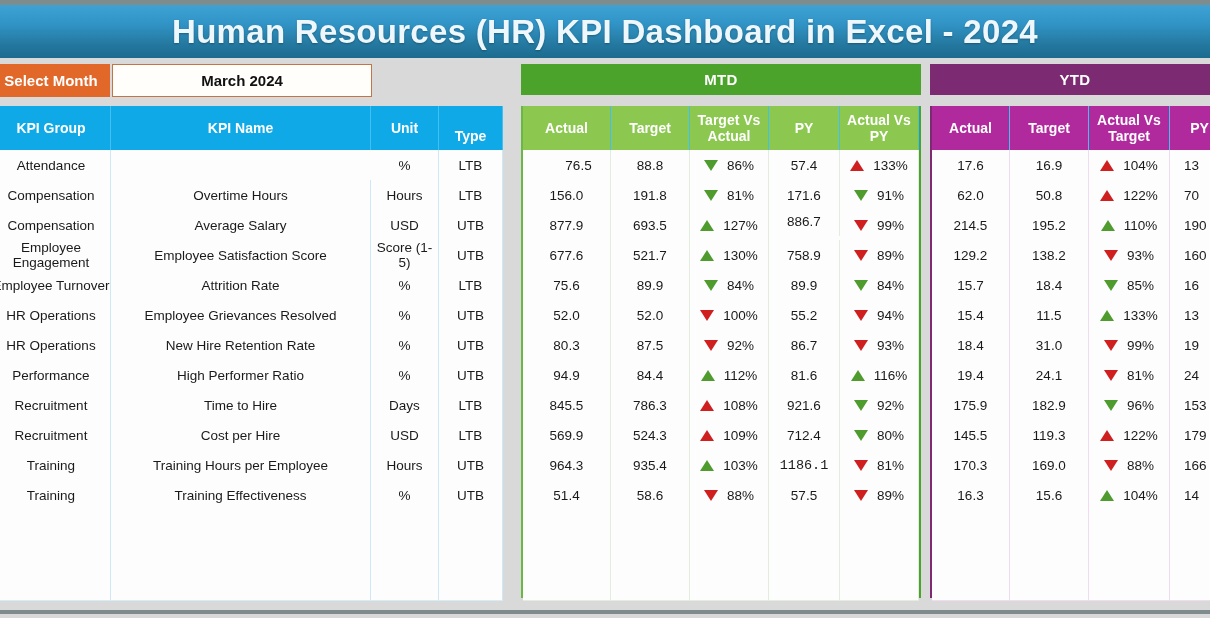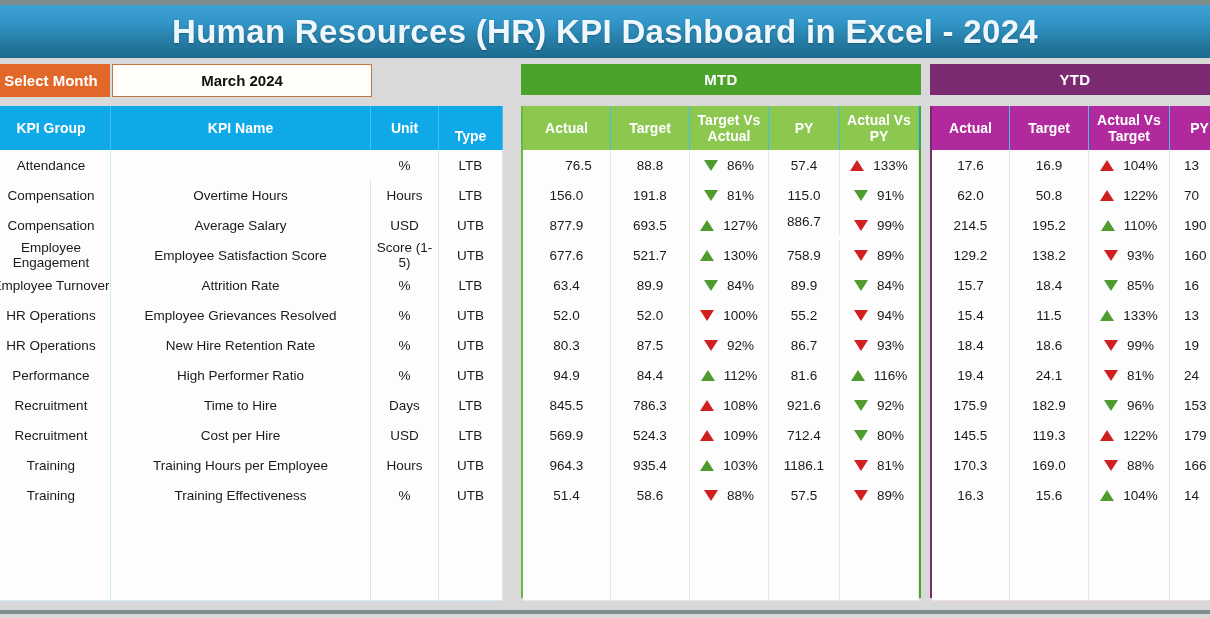--- a/index.html
+++ b/index.html
@@ -213,21 +213,21 @@
         <span class="arrow up" style="color: rgb(207, 31, 31);"></span>
         <span class="pct">133%</span>
       </div>
       <div class="mrowline" style="top: 74px;"></div>
       <div class="cell" style="position: absolute; left: 0px; top: 74px; width: 88px; height: 30px; border-right: 1px solid rgb(227, 237, 221);">156.0</div>
       <div class="cell" style="position: absolute; left: 88px; top: 74px; width: 79px; height: 30px; border-right: 1px solid rgb(227, 237, 221);">191.8</div>
       <div class="cell delta" style="position: absolute; left: 167px; top: 74px; width: 79px; height: 30px; border-right: 1px solid rgb(227, 237, 221);">
         <span class="arrow down" style="color: rgb(79, 155, 46);"></span>
         <span class="pct">81%</span>
       </div>
-      <div class="cell" style="position: absolute; left: 246px; top: 74px; width: 71px; height: 30px; border-right: 1px solid rgb(227, 237, 221);">115.0</div>
+      <div class="cell" style="position: absolute; left: 246px; top: 74px; width: 71px; height: 30px; border-right: 1px solid rgb(227, 237, 221);">171.6</div>
       <div class="cell delta" style="position: absolute; left: 317px; top: 74px; width: 79px; height: 30px; border-right: 1px solid rgb(227, 237, 221);">
         <span class="arrow down" style="color: rgb(79, 155, 46);"></span>
         <span class="pct">91%</span>
       </div>
       <div class="mrowline" style="top: 104px;"></div>
       <div class="cell" style="position: absolute; left: 0px; top: 104px; width: 88px; height: 30px; border-right: 1px solid rgb(227, 237, 221);">877.9</div>
       <div class="cell" style="position: absolute; left: 88px; top: 104px; width: 79px; height: 30px; border-right: 1px solid rgb(227, 237, 221);">693.5</div>
       <div class="cell delta" style="position: absolute; left: 167px; top: 104px; width: 79px; height: 30px; border-right: 1px solid rgb(227, 237, 221);">
         <span class="arrow up" style="color: rgb(79, 155, 46);"></span>
         <span class="pct">127%</span>
@@ -243,21 +243,21 @@
       <div class="cell delta" style="position: absolute; left: 167px; top: 134px; width: 79px; height: 30px; border-right: 1px solid rgb(227, 237, 221);">
         <span class="arrow up" style="color: rgb(79, 155, 46);"></span>
         <span class="pct">130%</span>
       </div>
       <div class="cell" style="position: absolute; left: 246px; top: 134px; width: 71px; height: 30px; border-right: 1px solid rgb(227, 237, 221);">758.9</div>
       <div class="cell delta" style="position: absolute; left: 317px; top: 134px; width: 79px; height: 30px; border-right: 1px solid rgb(227, 237, 221);">
         <span class="arrow down" style="color: rgb(207, 31, 31);"></span>
         <span class="pct">89%</span>
       </div>
       <div class="mrowline" style="top: 164px;"></div>
-      <div class="cell" style="position: absolute; left: 0px; top: 164px; width: 88px; height: 30px; border-right: 1px solid rgb(227, 237, 221);">63.4</div>
+      <div class="cell" style="position: absolute; left: 0px; top: 164px; width: 88px; height: 30px; border-right: 1px solid rgb(227, 237, 221);">75.6</div>
       <div class="cell" style="position: absolute; left: 88px; top: 164px; width: 79px; height: 30px; border-right: 1px solid rgb(227, 237, 221);">89.9</div>
       <div class="cell delta" style="position: absolute; left: 167px; top: 164px; width: 79px; height: 30px; border-right: 1px solid rgb(227, 237, 221);">
         <span class="arrow down" style="color: rgb(79, 155, 46);"></span>
         <span class="pct">84%</span>
       </div>
       <div class="cell" style="position: absolute; left: 246px; top: 164px; width: 71px; height: 30px; border-right: 1px solid rgb(227, 237, 221);">89.9</div>
       <div class="cell delta" style="position: absolute; left: 317px; top: 164px; width: 79px; height: 30px; border-right: 1px solid rgb(227, 237, 221);">
         <span class="arrow down" style="color: rgb(79, 155, 46);"></span>
         <span class="pct">84%</span>
       </div>
@@ -321,21 +321,21 @@
         <span class="arrow down" style="color: rgb(79, 155, 46);"></span>
         <span class="pct">80%</span>
       </div>
       <div class="mrowline" style="top: 344px;"></div>
       <div class="cell" style="position: absolute; left: 0px; top: 344px; width: 88px; height: 30px; border-right: 1px solid rgb(227, 237, 221);">964.3</div>
       <div class="cell" style="position: absolute; left: 88px; top: 344px; width: 79px; height: 30px; border-right: 1px solid rgb(227, 237, 221);">935.4</div>
       <div class="cell delta" style="position: absolute; left: 167px; top: 344px; width: 79px; height: 30px; border-right: 1px solid rgb(227, 237, 221);">
         <span class="arrow up" style="color: rgb(79, 155, 46);"></span>
         <span class="pct">103%</span>
       </div>
-      <div class="cell" style="position: absolute; left: 246px; top: 344px; width: 71px; height: 30px; border-right: 1px solid rgb(227, 237, 221);">1186.1</div>
+      <div class="cell" style="position: absolute; left: 246px; top: 344px; width: 71px; height: 30px; border-right: 1px solid rgb(227, 237, 221); font-family: Liberation Mono, monospace;">1186.1</div>
       <div class="cell delta" style="position: absolute; left: 317px; top: 344px; width: 79px; height: 30px; border-right: 1px solid rgb(227, 237, 221);">
         <span class="arrow down" style="color: rgb(207, 31, 31);"></span>
         <span class="pct">81%</span>
       </div>
       <div class="mrowline" style="top: 374px;"></div>
       <div class="cell" style="position: absolute; left: 0px; top: 374px; width: 88px; height: 30px; border-right: 1px solid rgb(227, 237, 221);">51.4</div>
       <div class="cell" style="position: absolute; left: 88px; top: 374px; width: 79px; height: 30px; border-right: 1px solid rgb(227, 237, 221);">58.6</div>
       <div class="cell delta" style="position: absolute; left: 167px; top: 374px; width: 79px; height: 30px; border-right: 1px solid rgb(227, 237, 221);">
         <span class="arrow down" style="color: rgb(207, 31, 31);"></span>
         <span class="pct">88%</span>
@@ -415,21 +415,21 @@
       <div class="yrowline" style="top: 194px;"></div>
       <div class="cell" style="position: absolute; left: 0px; top: 194px; width: 78px; height: 30px; border-right: 1px solid rgb(240, 220, 238);">15.4</div>
       <div class="cell" style="position: absolute; left: 78px; top: 194px; width: 79px; height: 30px; border-right: 1px solid rgb(240, 220, 238);">11.5</div>
       <div class="cell delta" style="position: absolute; left: 157px; top: 194px; width: 81px; height: 30px; border-right: 1px solid rgb(240, 220, 238);">
         <span class="arrow up" style="color: rgb(79, 155, 46);"></span>
         <span class="pct">133%</span>
       </div>
       <div class="cell" style="position: absolute; left: 238px; top: 194px; width: 60px; height: 30px; border-right: 1px solid rgb(240, 220, 238); justify-content: flex-start; padding-left: 14px;">13</div>
       <div class="yrowline" style="top: 224px;"></div>
       <div class="cell" style="position: absolute; left: 0px; top: 224px; width: 78px; height: 30px; border-right: 1px solid rgb(240, 220, 238);">18.4</div>
-      <div class="cell" style="position: absolute; left: 78px; top: 224px; width: 79px; height: 30px; border-right: 1px solid rgb(240, 220, 238);">18.6</div>
+      <div class="cell" style="position: absolute; left: 78px; top: 224px; width: 79px; height: 30px; border-right: 1px solid rgb(240, 220, 238);">31.0</div>
       <div class="cell delta" style="position: absolute; left: 157px; top: 224px; width: 81px; height: 30px; border-right: 1px solid rgb(240, 220, 238);">
         <span class="arrow down" style="color: rgb(207, 31, 31);"></span>
         <span class="pct">99%</span>
       </div>
       <div class="cell" style="position: absolute; left: 238px; top: 224px; width: 60px; height: 30px; border-right: 1px solid rgb(240, 220, 238); justify-content: flex-start; padding-left: 14px;">19</div>
       <div class="yrowline" style="top: 254px;"></div>
       <div class="cell" style="position: absolute; left: 0px; top: 254px; width: 78px; height: 30px; border-right: 1px solid rgb(240, 220, 238);">19.4</div>
       <div class="cell" style="position: absolute; left: 78px; top: 254px; width: 79px; height: 30px; border-right: 1px solid rgb(240, 220, 238);">24.1</div>
       <div class="cell delta" style="position: absolute; left: 157px; top: 254px; width: 81px; height: 30px; border-right: 1px solid rgb(240, 220, 238);">
         <span class="arrow down" style="color: rgb(207, 31, 31);"></span>

